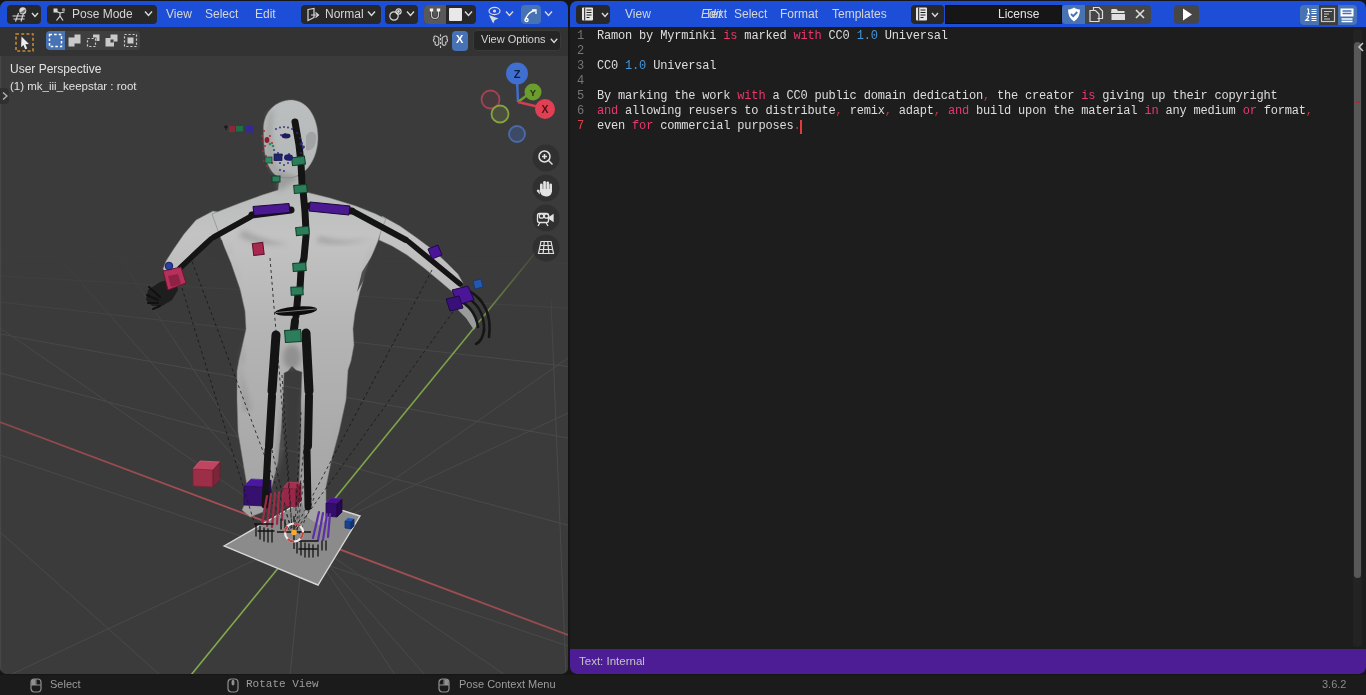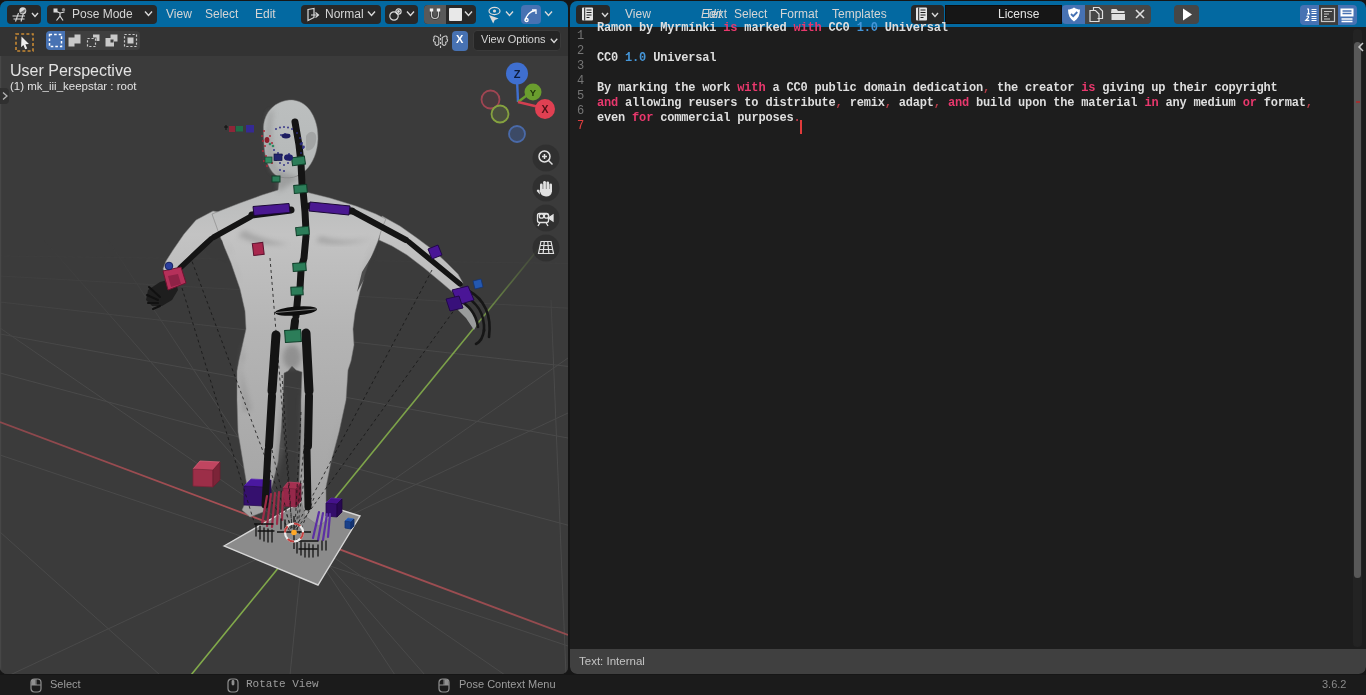--- a/index.html
+++ b/index.html
@@ -2,27 +2,27 @@
 <html><head>
 <meta charset="utf-8">
 <style>
   html,body{margin:0;padding:0;background:#161616;}
   #root{position:relative;width:1366px;height:695px;overflow:hidden;
         font-family:"Liberation Sans",sans-serif;background:#161616;}
   .abs{position:absolute;}
   #vp{left:0;top:1px;width:568px;height:673px;background:#3b3b3b;border-radius:7px;overflow:hidden;}
   #te{left:570px;top:1px;width:796px;height:673px;background:#1d1d1d;border-radius:7px;overflow:hidden;}
   #status{left:0;top:675px;width:1366px;height:20px;background:#1b1b1b;color:#9c9c9c;font-size:11px;}
-  .hdr{left:0;top:0;right:0;height:26px;background:#0369a1;}
+  .hdr{left:0;top:0;right:0;height:26px;background:#1d4ed8;}
   #vp-tool{left:0;top:26px;width:568px;height:29px;background:#333333;}
   .menu{position:absolute;color:#d5d5d5;font-size:12px;line-height:26px;}
   .btn{position:absolute;background:#282828;border-radius:4px;}
   .ico{position:absolute;}
   
-  #te-foot{position:absolute;left:0;top:648px;width:796px;height:25px;background:#404040;
+  #te-foot{position:absolute;left:0;top:648px;width:796px;height:25px;background:#4c1d95;
            border-radius:0 0 7px 7px;color:#c3c3c3;font-size:11.5px;line-height:25px;}
   pre.code{margin:0;font-family:"Liberation Mono",monospace;font-size:12px;line-height:15px;
            letter-spacing:-0.185px;color:#dedede;}
   .kw{color:#e8386d;} .num{color:#4596d8;} .pu{color:#b53b47;}
   #gutter{position:absolute;left:0;top:28px;width:14px;text-align:right;
           font-family:"Liberation Mono",monospace;font-size:12px;line-height:15px;
           letter-spacing:-0.185px;color:#757575;}
   .curln{color:#dd3e3e;}
 </style>
 </head>
@@ -481,21 +481,21 @@
       <div class="btn" style="left:452px;top:4px;width:16px;height:20px;background:#4772b3;"></div>
       <div class="abs" style="left:456px;top:6px;color:#fff;font-size:11px;font-weight:bold;">X</div>
 
       <div class="btn" style="left:473px;top:3px;width:88px;height:21px;background:#252525;border:1px solid #3a3a3a;box-sizing:border-box;"></div>
       <div class="abs" style="left:481px;top:6px;color:#d5d5d5;font-size:11px;">View Options</div>
       <svg class="ico" style="left:549px;top:10px" width="11" height="9" viewBox="0 0 12 9">
           <path d="M2 1.5 l3.5 4 3.5-4" stroke="#d9d9d9" stroke-width="1.4" fill="none"></path>
         </svg>
     </div>
 
-    <div class="abs" style="left:10px;top:61px;color:#e2e2e2;font-size:16px;">User Perspective</div>
+    <div class="abs" style="left:10px;top:61px;color:#e2e2e2;font-size:12px;">User Perspective</div>
     <div class="abs" style="left:10px;top:79px;color:#e2e2e2;font-size:11.5px;">(1) mk_iii_keepstar : root</div>
   </div>
 
   <div id="te" class="abs">
     <div class="hdr abs">
 
       <div class="btn" style="left:6px;top:4px;width:34px;height:19px;"></div>
       <svg class="ico" style="left:10px;top:5px" width="30" height="17" viewBox="0 0 30 17">
         <rect x="2" y="1.5" width="11" height="13" fill="#e6e6e6" rx="1"></rect>
         <g stroke="#1d1d1d" stroke-width="1">
@@ -576,21 +576,21 @@
     </div>
     <div id="gutter">
         <div>1</div>
         <div>2</div>
         <div>3</div>
         <div>4</div>
         <div>5</div>
         <div>6</div>
         <div class="curln">7</div>
       </div>
-    <pre class="code abs" style="left:27px;top:20px;font-weight:bold;">Ramon by Myrmínki <span class="kw">is</span> marked <span class="kw">with</span> CC0 <span class="num">1.0</span> Universal
+    <pre class="code abs" style="left:27px;top:28px;">Ramon by Myrmínki <span class="kw">is</span> marked <span class="kw">with</span> CC0 <span class="num">1.0</span> Universal
 
 CC0 <span class="num">1.0</span> Universal
 
 By marking the work <span class="kw">with</span> a CC0 public domain dedication<span class="pu">,</span> the creator <span class="kw">is</span> giving up their copyright
 <span class="kw">and</span> allowing reusers to distribute<span class="pu">,</span> remix<span class="pu">,</span> adapt<span class="pu">,</span> <span class="kw">and</span> build upon the material <span class="kw">in</span> any medium <span class="kw">or</span> format<span class="pu">,</span>
 even <span class="kw">for</span> commercial purposes<span class="pu">.</span></pre>
 
     <div class="abs" style="left:230px;top:119px;width:2px;height:14px;background:#e13b3b;"></div>
 
     <div class="abs" style="left:783px;top:28px;width:9px;height:618px;background:#232323;border-radius:4px;"></div>

